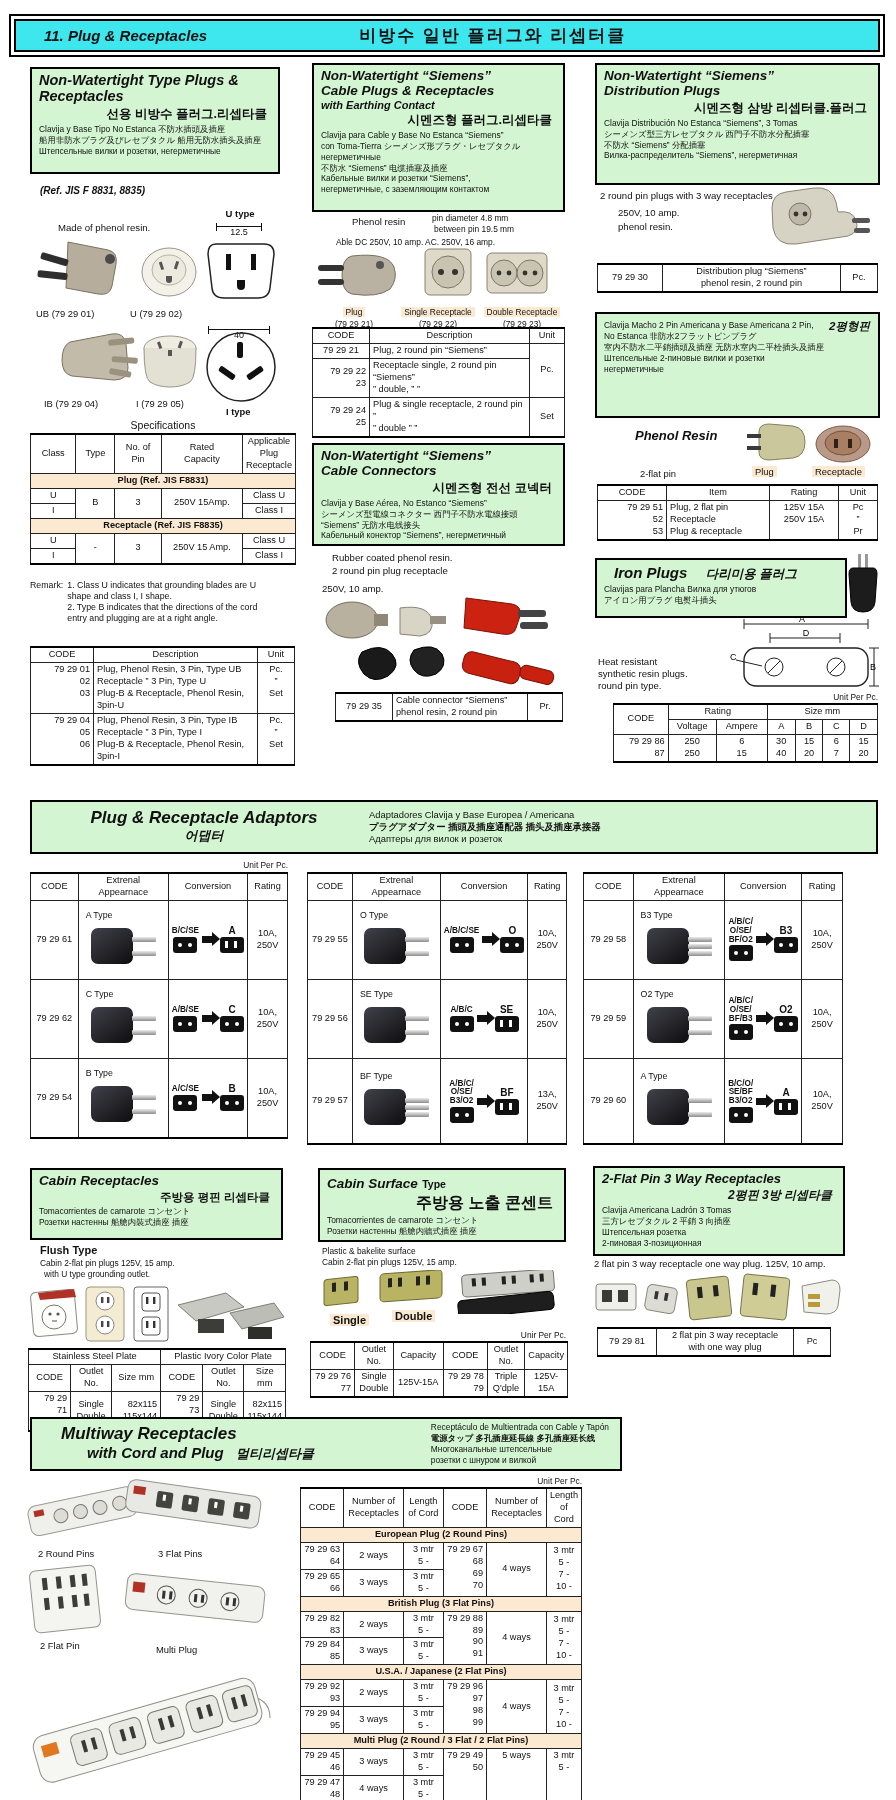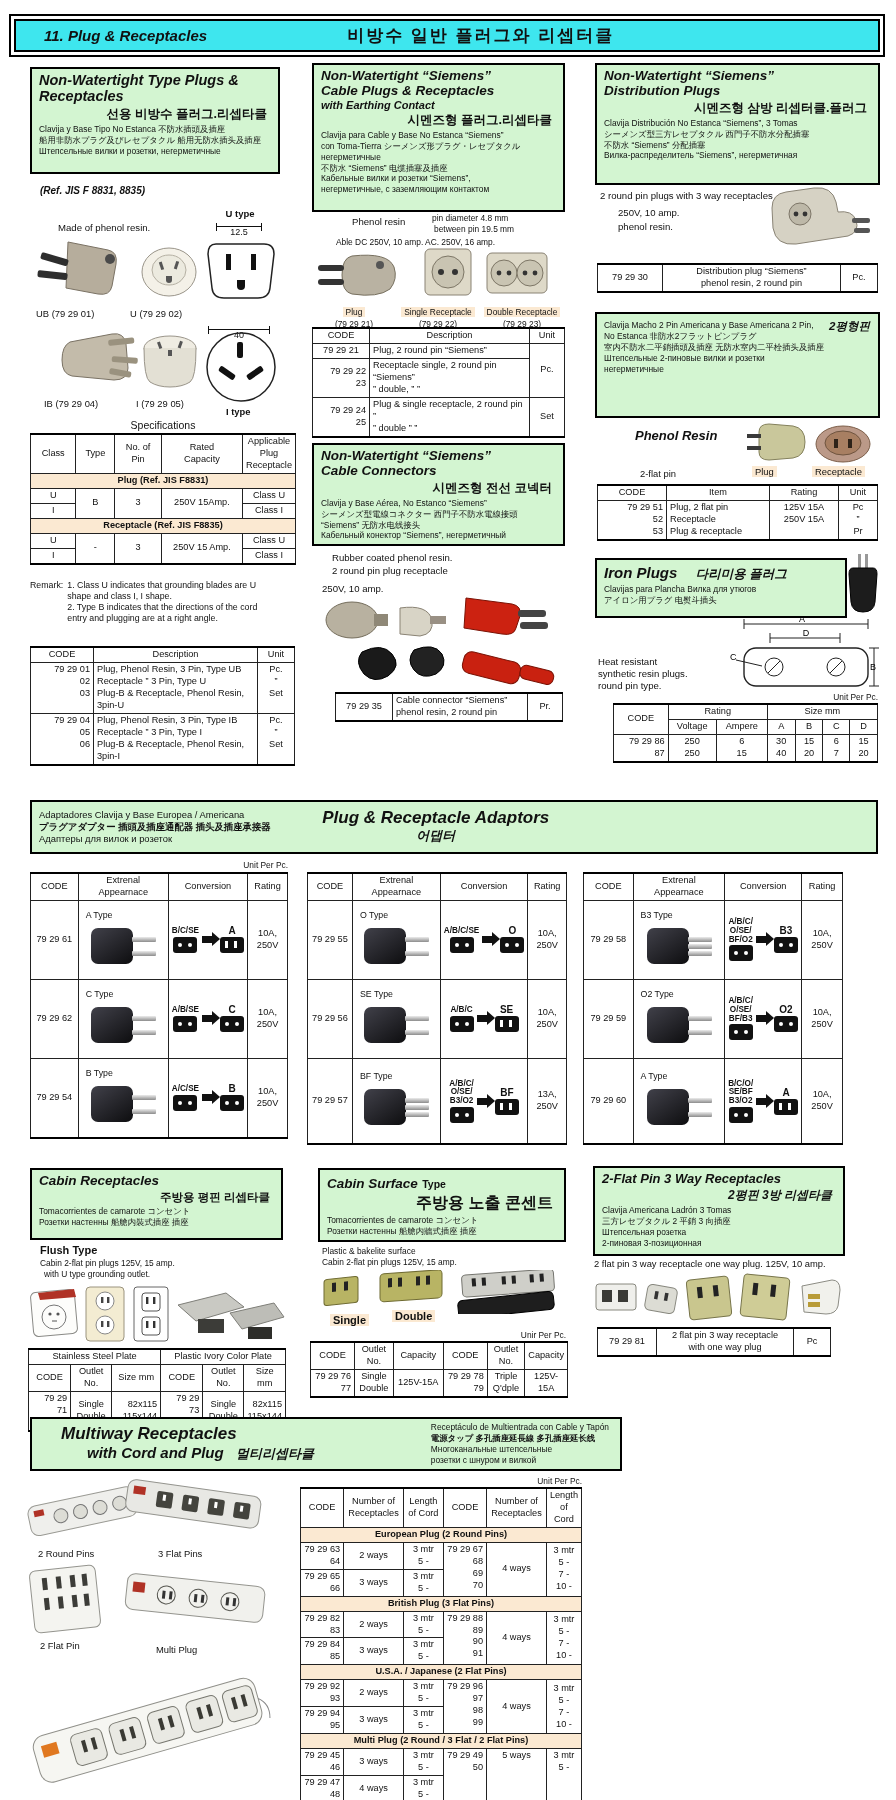--- a/index.html
+++ b/index.html
@@ -1,20 +1,20 @@
 <!DOCTYPE html>
 <html><head>
 <meta charset="utf-8">
 <style>
   html,body{margin:0;padding:0;background:#fff;}
   body{font-family:"Liberation Sans",sans-serif;color:#111;}
   #page{position:relative;width:896px;height:1800px;background:#fff;overflow:hidden;}
   .abs{position:absolute;box-sizing:border-box;}
   
-  .hdr{background:#3ee6ee;border:2px solid #000;outline:2px solid #000;outline-offset:3px;display:flex;align-items:center;}
+  .hdr{background:#3ee6ee;border:2px solid #000;outline:2px solid #000;outline-offset:3px;display:flex;align-items:center;gap:12px;}
   .hdr-title{font-size:15px;font-weight:bold;font-style:italic;padding-left:28px;white-space:nowrap;}
   .hdr-kor{font-size:17px;font-weight:bold;margin-left:140px;letter-spacing:2px;white-space:nowrap;}
   
   .gbox{background:#d3f5d1;border:2px solid #000000;padding:4px 7px;box-sizing:border-box;position:absolute;}
   .gt{font-weight:bold;font-style:italic;font-size:13.5px;line-height:1.1;white-space:pre-line;}
   .gt-lg{font-size:14.5px;}
   .gt2{font-weight:bold;font-style:italic;font-size:11px;line-height:1.1;}
   .gk{font-weight:bold;font-size:12.5px;text-align:right;padding-right:4px;margin:1px 0;}
   .gk-tr{position:absolute;top:5px;right:8px;font-weight:bold;font-style:italic;font-size:11.5px;}
   .gl{font-size:8.4px;line-height:1.3;white-space:nowrap;}
@@ -405,21 +405,21 @@
       <td class="pl top">125V 15A
 250V 15A</td>
       <td class="pl top">Pc
 ”
 Pr</td>
     </tr>
   </tbody>
     </table>
 
   <div class="gbox" style="left:595px;top:558px;width:252px;height:60px;">
-    <span class="gt" style="font-size:15px;">Iron Plugs</span>
+    <span class="gt" style="font-size:15px;margin-left:10px;">Iron Plugs</span>
     <span class="gk" style="display:inline-block;font-style:italic;margin-left:14px;">다리미용 플러그</span>
     <div class="gl">Clavijas para Plancha   Вилка для утюгов</div>
     <div class="gl">アイロン用プラグ  电熨斗插头</div>
   </div>
   <svg class="abs" style="left:845px;top:552px;" width="34" height="62" viewBox="0 0 34 62">
     <rect x="13" y="2" width="3" height="14" fill="#999"></rect>
     <rect x="20" y="2" width="3" height="14" fill="#999"></rect>
     <path d="M8 16 H28 Q32 16 32 22 L30 50 Q29 60 18 60 Q7 60 6 50 L4 22 Q4 16 8 16 Z" fill="#1c1c1c" stroke="#000"></path>
   </svg>
   <div class="abs note pl" style="left:598px;top:656px;width:110px;">Heat resistant
@@ -475,28 +475,28 @@
 20</td>
       <td class="pl">6
 7</td>
       <td class="pl">15
 20</td>
     </tr>
   </tbody>
     </table>
 
   <div class="gbox" style="left:30px;top:800px;width:848px;height:54px;display:flex;align-items:center;">
+    <div style="width:330px;text-align:center;">
+      <div class="gt" style="font-size:17px;">Plug &amp; Receptacle Adaptors</div>
+      <div class="bi" style="font-size:13px;">어댑터</div>
+    </div>
     <div>
       <div class="gl" style="font-size:9.4px;">Adaptadores Clavija y Base Europea / Americana</div>
       <div class="gl" style="font-size:9.4px;font-weight:bold;">プラグアダプター  插頭及插座通配器  插头及插座承接器</div>
       <div class="gl" style="font-size:9.4px;">Адаптеры для вилок и розеток</div>
-    </div>
-    <div style="width:330px;text-align:center;">
-      <div class="gt" style="font-size:17px;">Plug &amp; Receptacle Adaptors</div>
-      <div class="bi" style="font-size:13px;">어댑터</div>
     </div>
   </div>
   <div class="abs small rgt" style="left:30px;top:860px;width:258px;">Unit Per Pc.</div>
 
   <table class="tb adp abs" style="left:30px;top:872px;width:258px;">
     <tbody>
         <tr>
       <th style="width:52px;">CODE</th>
       <th class="pl" style="width:92px;">Extrenal
 Appearnace</th>

